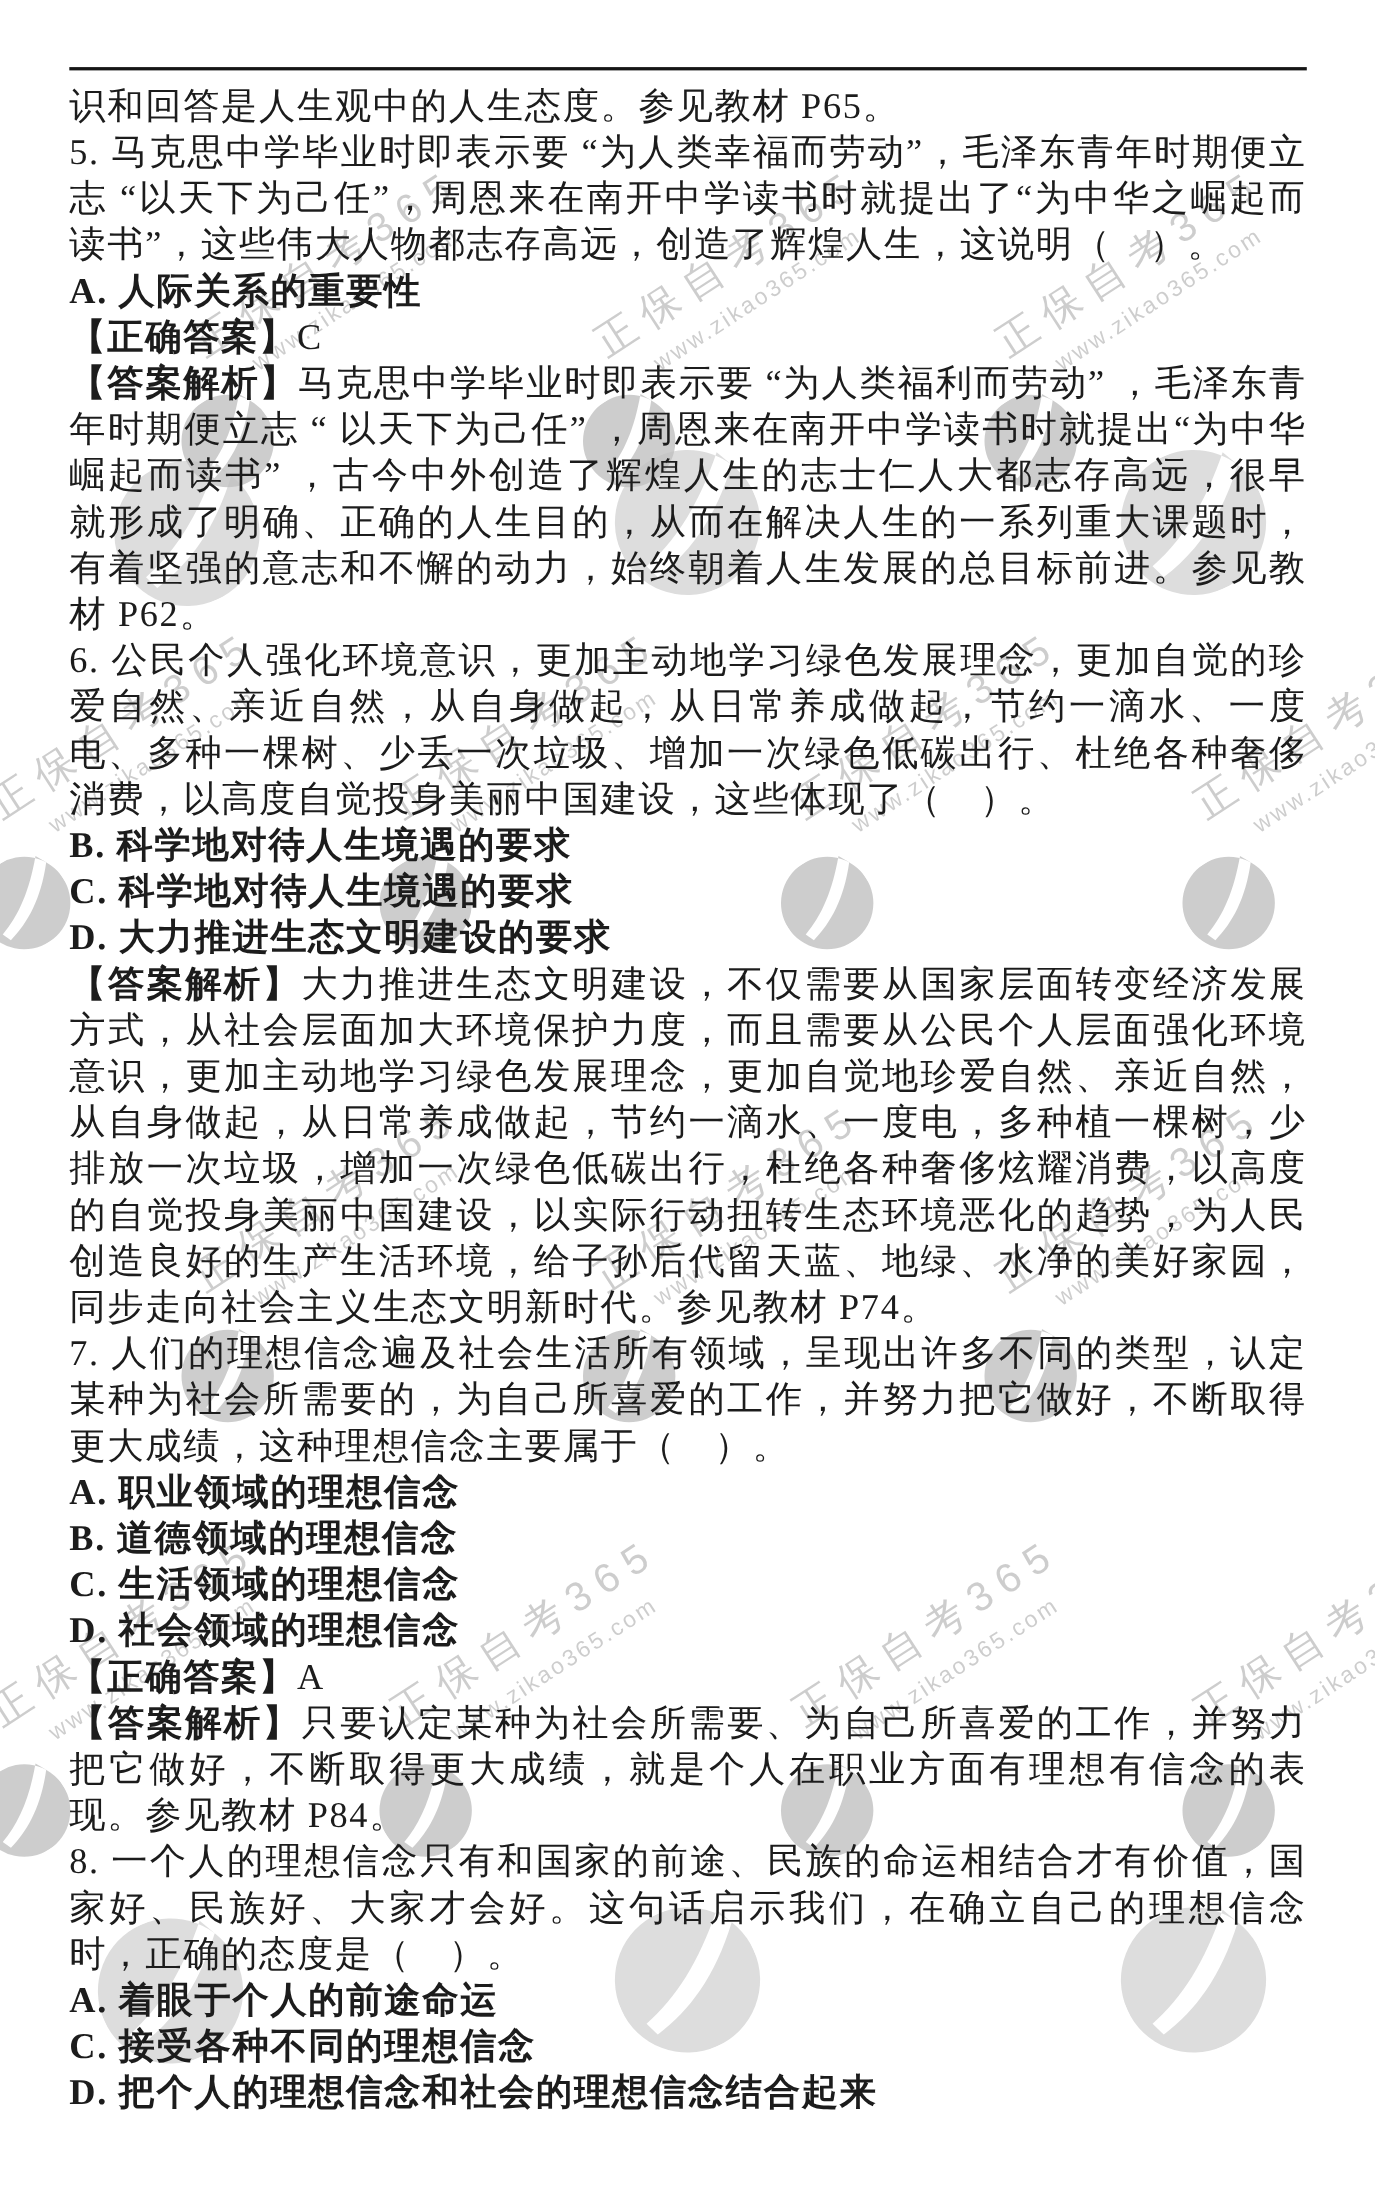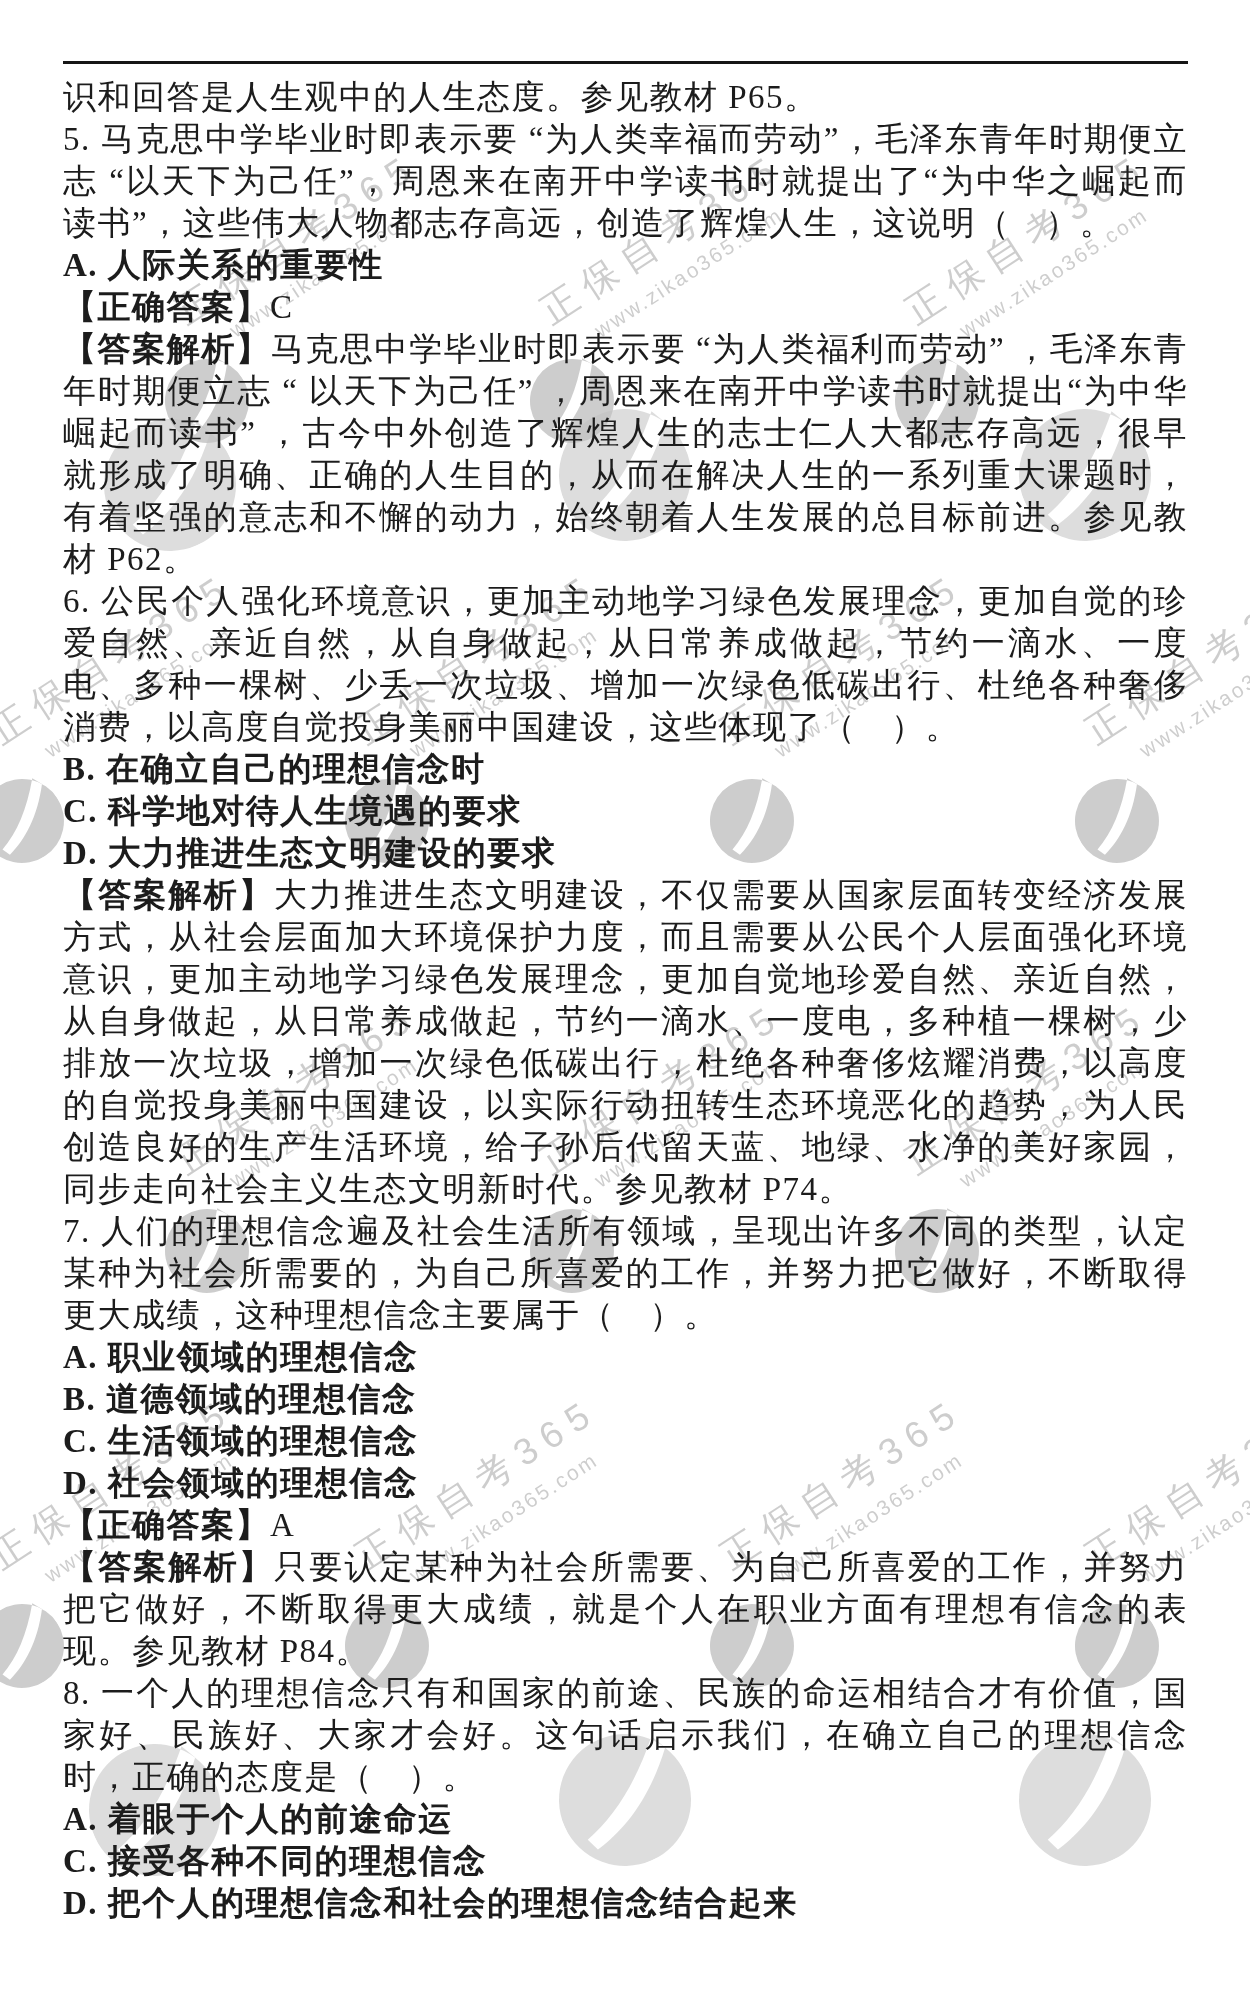--- a/index.html
+++ b/index.html
@@ -226,21 +226,21 @@
 
 <div class="divider" style="background: rgb(22, 22, 22);"></div>
 
 <div class="doc-body" style="color: rgb(28, 28, 28);">
     <p class="para">识和回答是人生观中的人生态度。参见教材 P65。</p>
     <p class="para">5. 马克思中学毕业时即表示要 “为人类幸福而劳动”，毛泽东青年时期便立志 “以天下为己任”，周恩来在南开中学读书时就提出了“为中华之崛起而读书”，这些伟大人物都志存高远，创造了辉煌人生，这说明（　）。</p>
     <p class="option">A. 人际关系的重要性</p>
     <p class="para"><strong class="marker">【正确答案】</strong><span>C</span></p>
     <p class="para"><strong class="marker">【答案解析】</strong><span>马克思中学毕业时即表示要 “为人类福利而劳动” ，毛泽东青年时期便立志 “ 以天下为己任” ，周恩来在南开中学读书时就提出“为中华崛起而读书” ，古今中外创造了辉煌人生的志士仁人大都志存高远，很早就形成了明确、正确的人生目的，从而在解决人生的一系列重大课题时，有着坚强的意志和不懈的动力，始终朝着人生发展的总目标前进。参见教材 P62。</span></p>
     <p class="para">6. 公民个人强化环境意识，更加主动地学习绿色发展理念，更加自觉的珍爱自然、亲近自然，从自身做起，从日常养成做起，节约一滴水、一度电、多种一棵树、少丢一次垃圾、增加一次绿色低碳出行、杜绝各种奢侈消费，以高度自觉投身美丽中国建设，这些体现了（　）。</p>
-    <p class="option">B. 在确立自己的理想信念时</p>
+    <p class="option">B. 科学地对待人生境遇的要求</p>
     <p class="option">C. 科学地对待人生境遇的要求</p>
     <p class="option">D. 大力推进生态文明建设的要求</p>
     <p class="para"><strong class="marker">【答案解析】</strong><span>大力推进生态文明建设，不仅需要从国家层面转变经济发展方式，从社会层面加大环境保护力度，而且需要从公民个人层面强化环境意识，更加主动地学习绿色发展理念，更加自觉地珍爱自然、亲近自然，从自身做起，从日常养成做起，节约一滴水、一度电，多种植一棵树，少排放一次垃圾，增加一次绿色低碳出行，杜绝各种奢侈炫耀消费，以高度的自觉投身美丽中国建设，以实际行动扭转生态环境恶化的趋势，为人民创造良好的生产生活环境，给子孙后代留天蓝、地绿、水净的美好家园，同步走向社会主义生态文明新时代。参见教材 P74。</span></p>
     <p class="para">7. 人们的理想信念遍及社会生活所有领域，呈现出许多不同的类型，认定某种为社会所需要的，为自己所喜爱的工作，并努力把它做好，不断取得更大成绩，这种理想信念主要属于（　）。</p>
     <p class="option">A. 职业领域的理想信念</p>
     <p class="option">B. 道德领域的理想信念</p>
     <p class="option">C. 生活领域的理想信念</p>
     <p class="option">D. 社会领域的理想信念</p>
     <p class="para"><strong class="marker">【正确答案】</strong><span>A</span></p>
     <p class="para"><strong class="marker">【答案解析】</strong><span>只要认定某种为社会所需要、为自己所喜爱的工作，并努力把它做好，不断取得更大成绩，就是个人在职业方面有理想有信念的表现。参见教材 P84。</span></p>

